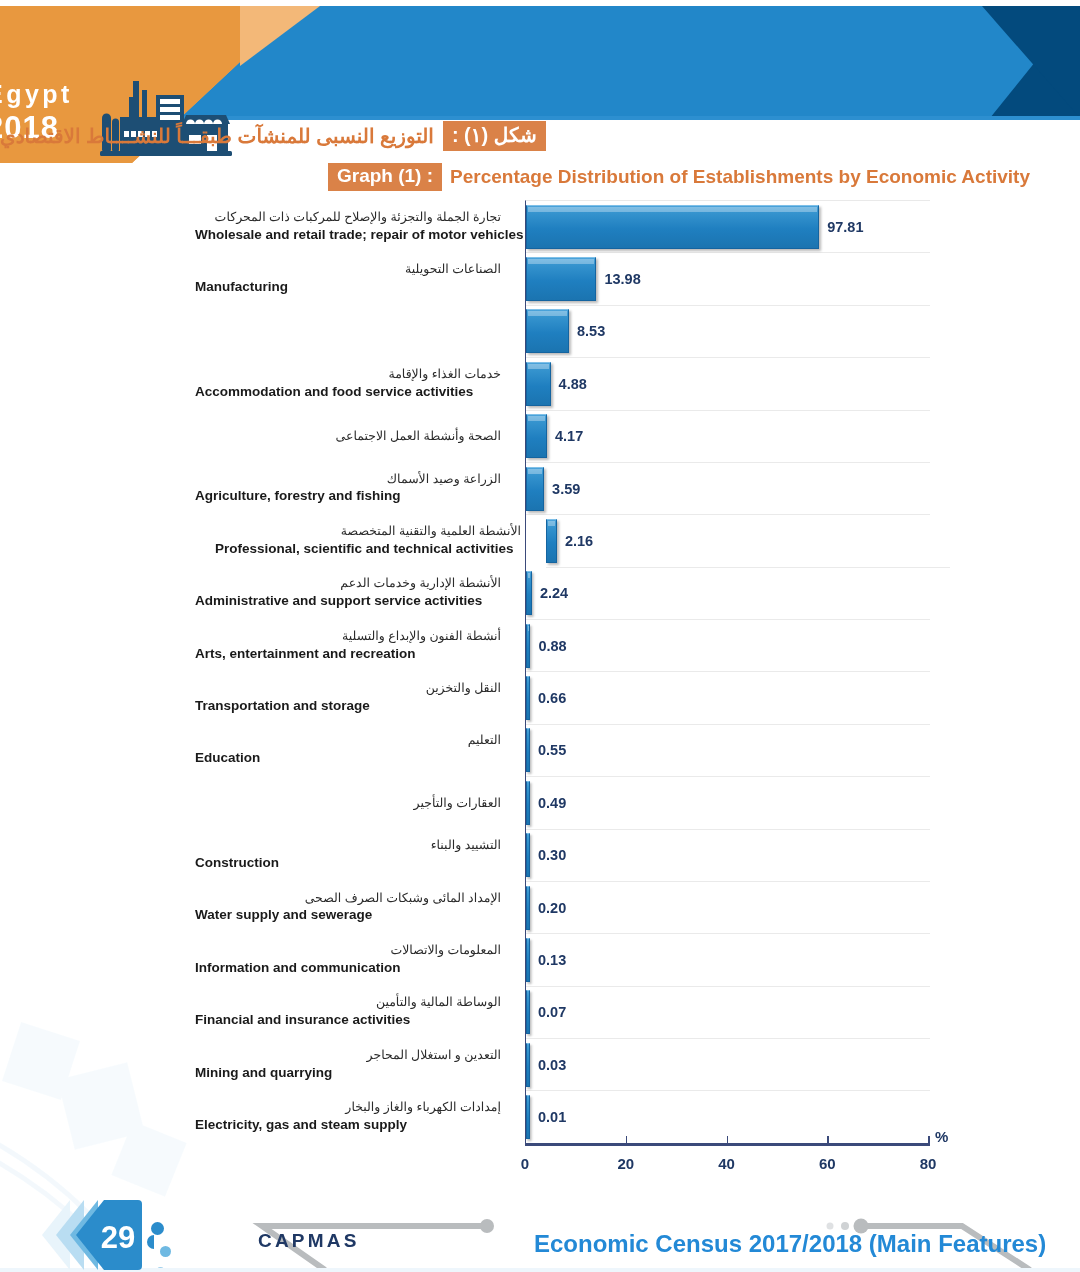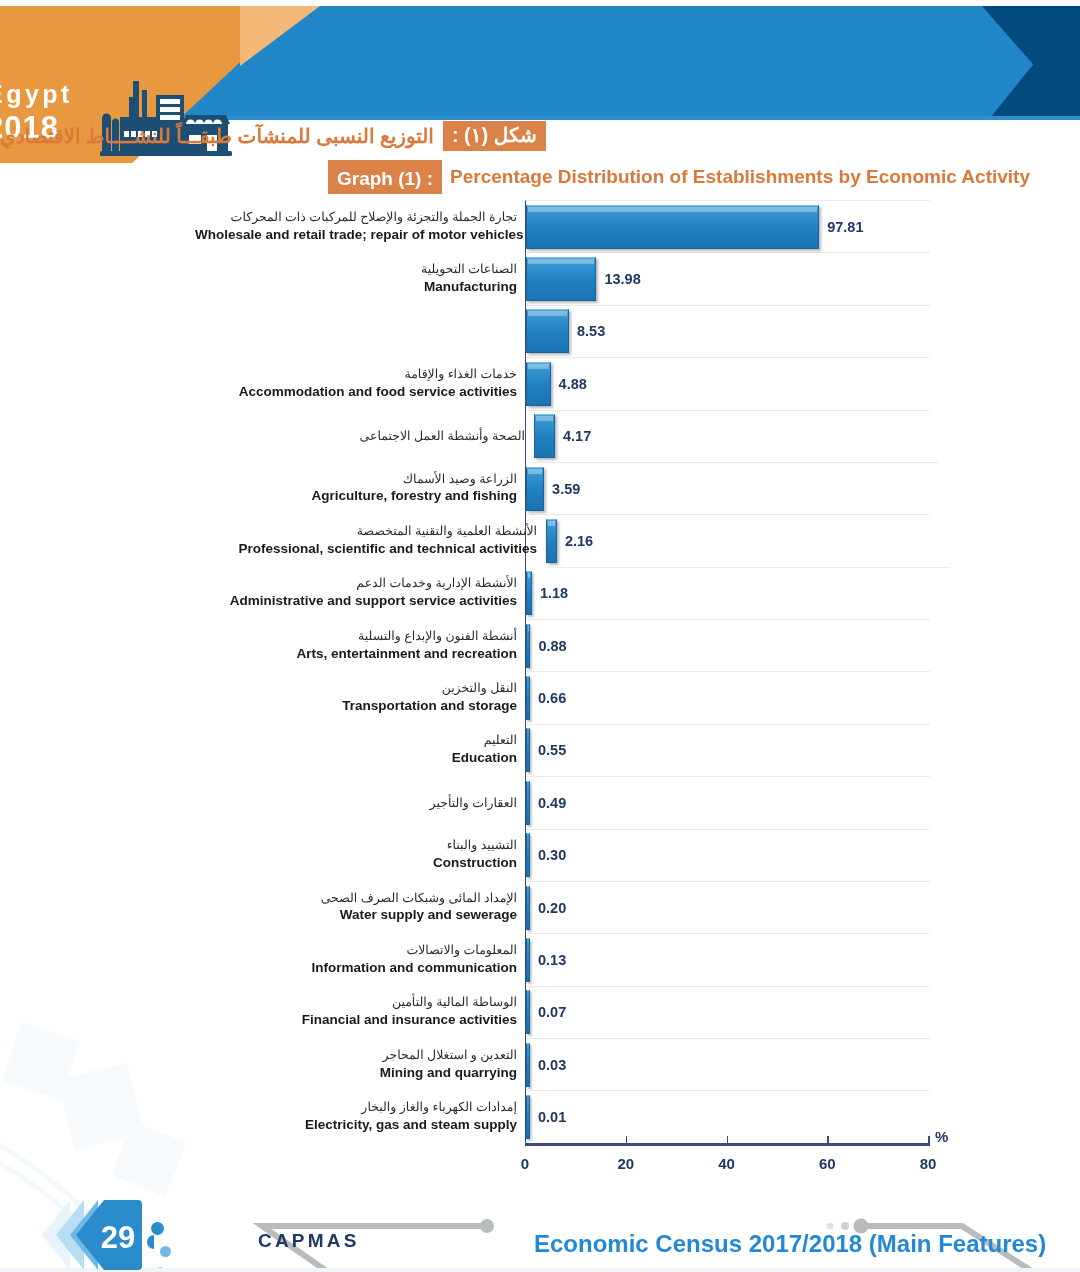--- a/index.html
+++ b/index.html
@@ -89,21 +89,21 @@
     white-space:nowrap;
   }
   #title-row-en {
     position:absolute; left:0; top:162px; width:1030px; height:30px;
     display:flex; justify-content:flex-end; align-items:center; gap:8px;
     z-index:8;
   }
   .badge-en {
     background:#da8248; color:#ffffff;
     font-size:19px; font-weight:bold;
-    padding:9px 9px 4px 9px; white-space:nowrap;
+    padding:3px 9px 4px 9px; white-space:nowrap;
     line-height:1.1;
   }
   .title-en-text {
     color:#d9793a; font-size:19px; font-weight:bold; white-space:nowrap;
   }
 
   
   #chart {
     position:absolute;
     left:200px; top:200px;
@@ -144,23 +144,22 @@
   .bar-value {
     position:absolute;
     font-size:14.5px; font-weight:bold; color:#1f3864;
     white-space:nowrap;
     top:50%; transform:translateY(-50%);
   }
   .cat-label {
     position:absolute;
     right:405px;          
     width:330px;
-    text-align:right;
     top:50%; transform:translateY(-50%);
-    padding-right:8px;
+    padding-right:24px;
   }
   .cat-ar {
     display:block;
     font-size:12.5px; color:#2b2b2b; direction:rtl;
     line-height:1.35; white-space:nowrap;
   }
   .cat-en {
     display:block;
     font-size:13.5px; font-weight:bold; color:#1a1a1a;
     line-height:1.35; white-space:nowrap;
@@ -308,21 +307,21 @@
       <div class="gridrow" style="height: 52.3889px;">
         <div class="cat-label">
           <span class="cat-ar">خدمات الغذاء والإقامة</span>
           <span class="cat-en">Accommodation and food service activities</span>
         </div>
         <div class="bar-wrap">
           <div class="bar" title="Accommodation and food service activities: 4.88%" style="width: 24.583px;"></div>
         </div>
         <div class="bar-value" style="left: 32.583px;">4.88</div>
       </div>
-      <div class="gridrow" style="height: 52.3889px; margin-left: 8px;">
+      <div class="gridrow" style="height: 52.3889px;">
         <div class="cat-label">
           <span class="cat-ar">الصحة وأنشطة العمل الاجتماعى</span>
         </div>
         <div class="bar-wrap">
           <div class="bar" title="Human health and social work activities: 4.17%" style="width: 21.0064px;"></div>
         </div>
         <div class="bar-value" style="left: 29.0064px;">4.17</div>
       </div>
       <div class="gridrow" style="height: 52.3889px;">
         <div class="cat-label">
@@ -345,21 +344,21 @@
         <div class="bar-value" style="left: 18.881px;">2.16</div>
       </div>
       <div class="gridrow" style="height: 52.3889px;">
         <div class="cat-label">
           <span class="cat-ar">الأنشطة الإدارية وخدمات الدعم</span>
           <span class="cat-en">Administrative and support service activities</span>
         </div>
         <div class="bar-wrap">
           <div class="bar" title="Administrative and support service activities: 1.18%" style="width: 5.94425px;"></div>
         </div>
-        <div class="bar-value" style="left: 13.9443px;">1.18</div>
+        <div class="bar-value" style="left: 13.9443px;">2.24</div>
       </div>
       <div class="gridrow" style="height: 52.3889px;">
         <div class="cat-label">
           <span class="cat-ar">أنشطة الفنون والإبداع والتسلية</span>
           <span class="cat-en">Arts, entertainment and recreation</span>
         </div>
         <div class="bar-wrap">
           <div class="bar" title="Arts, entertainment and recreation: 0.88%" style="width: 4.433px;"></div>
         </div>
         <div class="bar-value" style="left: 12.433px;">0.88</div>

